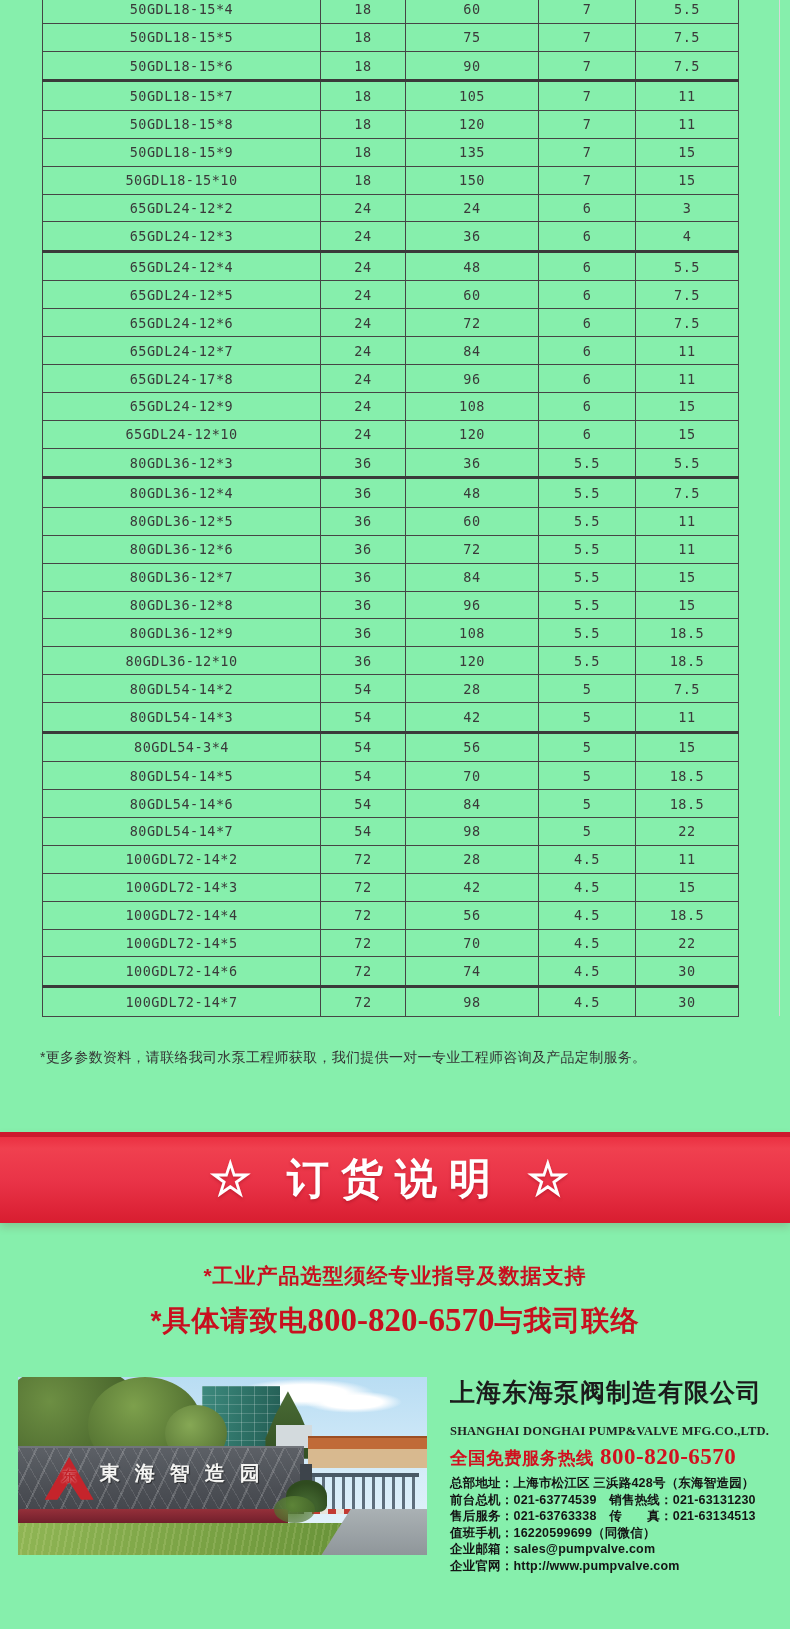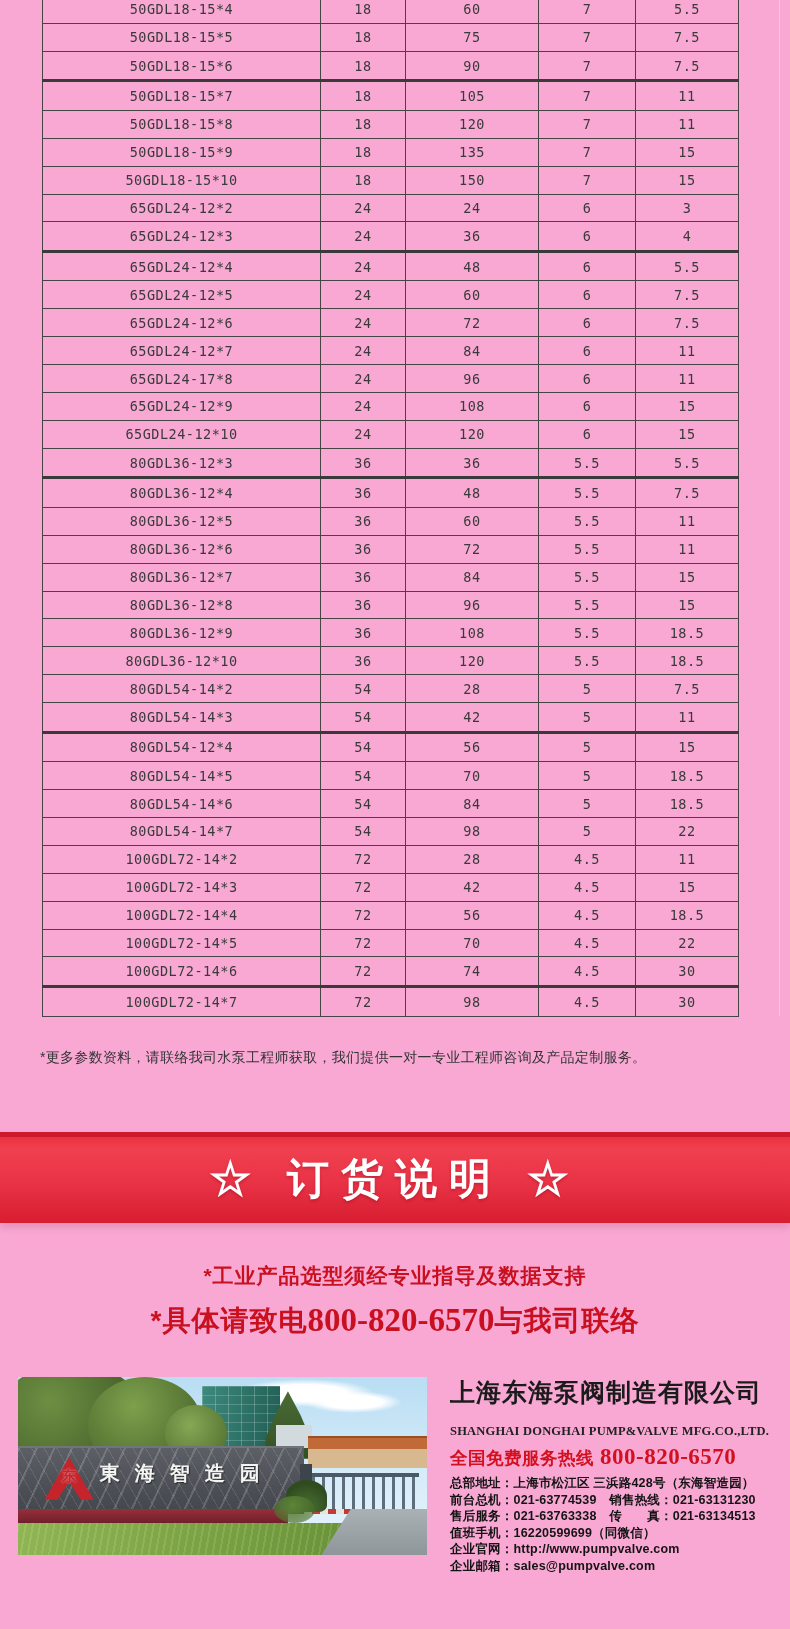--- a/index.html
+++ b/index.html
@@ -1,18 +1,18 @@
 <!DOCTYPE html>
 <html><head>
 <meta charset="utf-8">
 <style>
   html,body{margin:0;padding:0;background:#ffffff;}
   .page{
     position:relative;width:790px;height:1629px;margin:0 auto;
-    background:#f9a8d4;overflow:hidden;
+    background:#86efac;overflow:hidden;
     font-family:"Liberation Sans", sans-serif;
   }
 
   
   .spec-table-wrap{position:absolute;left:42px;top:-5px;width:697px;height:1022px;}
   .spec-table{
     width:697px;height:1022px;border-collapse:collapse;table-layout:fixed;
     font-family:"DejaVu Sans Mono","Liberation Sans",monospace;
     font-size:13.5px;color:#3a3a3a;
   }
@@ -362,21 +362,21 @@
             <td>7.5</td>
           </tr>
           <tr class="thick">
             <td>80GDL54-14*3</td>
             <td>54</td>
             <td>42</td>
             <td>5</td>
             <td>11</td>
           </tr>
           <tr>
-            <td>80GDL54-12*4</td>
+            <td>80GDL54-3*4</td>
             <td>54</td>
             <td>56</td>
             <td>5</td>
             <td>15</td>
           </tr>
           <tr>
             <td>80GDL54-14*5</td>
             <td>54</td>
             <td>70</td>
             <td>5</td>
@@ -482,18 +482,18 @@
     <div class="company-name-cn">上海东海泵阀制造有限公司</div>
     <div class="company-name-en">SHANGHAI DONGHAI PUMP&amp;VALVE MFG.CO.,LTD.</div>
     <div class="hotline">
       <span class="hotline-label">全国免费服务热线</span><span class="hotline-number">800-820-6570</span>
     </div>
     <div class="contact-lines">
       <div class="contact-line">总部地址：上海市松江区 三浜路428号（东海智造园）</div>
       <div class="contact-line">前台总机：021-63774539　销售热线：021-63131230</div>
       <div class="contact-line">售后服务：021-63763338　传　　真：021-63134513</div>
       <div class="contact-line">值班手机：16220599699（同微信）</div>
+      <div class="contact-line">企业邮箱：sales@pumpvalve.com</div>
       <div class="contact-line">企业官网：http://www.pumpvalve.com</div>
-      <div class="contact-line">企业邮箱：sales@pumpvalve.com</div>
     </div>
   </div>
 
 </div>
 
 </body></html>

